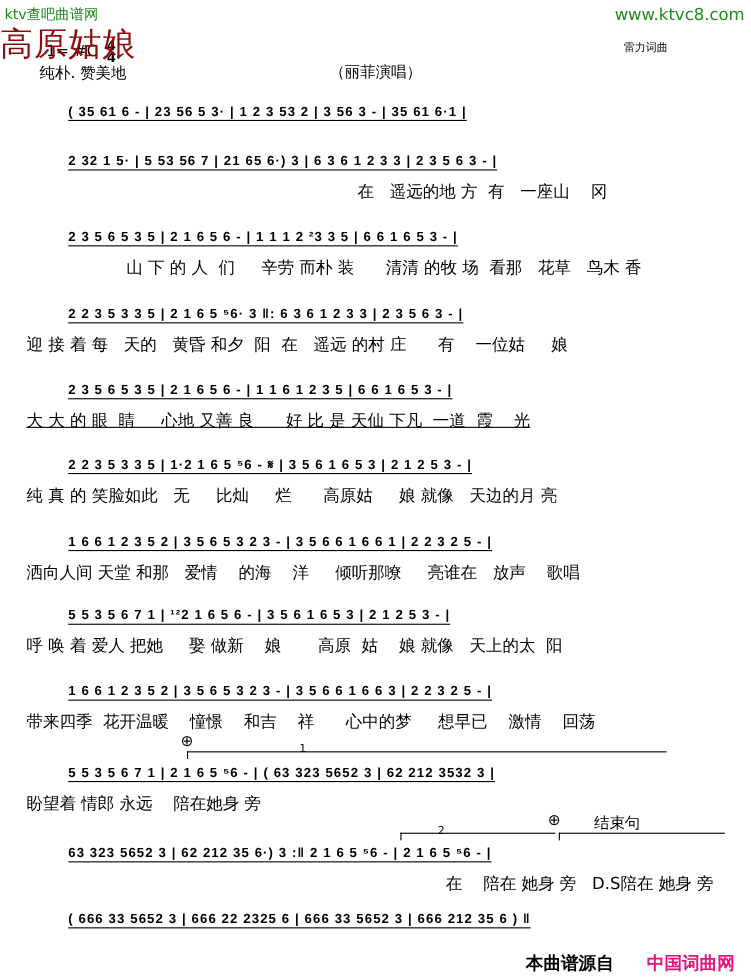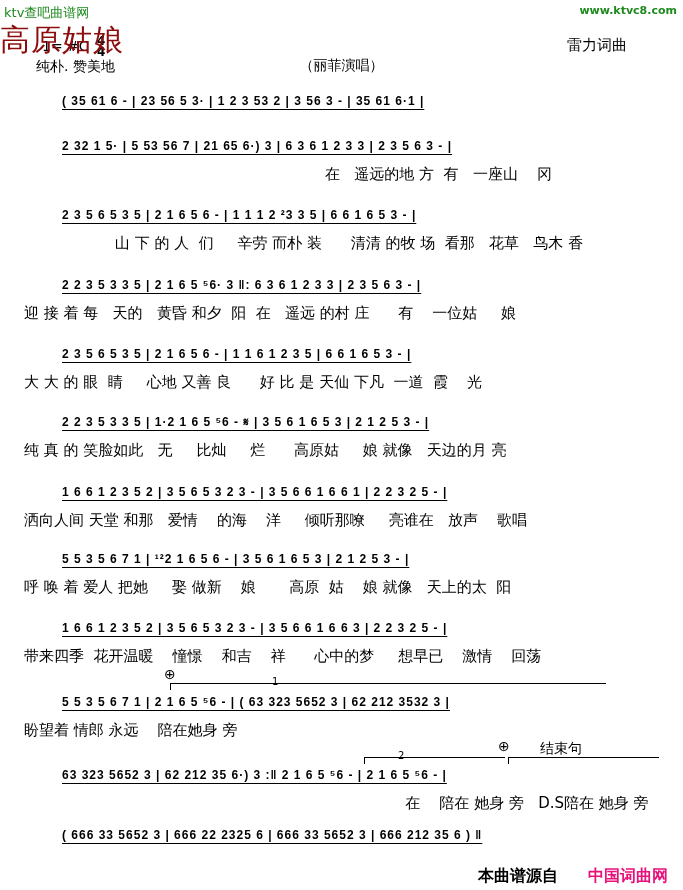--- a/index.html
+++ b/index.html
@@ -1,26 +1,26 @@
 <!DOCTYPE html>
 <html><head>
 <meta charset="utf-8">
 <style>
   html, body { margin:0; padding:0; background:#ffffff; }
   body { width:683px; height:890px; position:relative; overflow:hidden;
          font-family:"DejaVu Sans", "Liberation Sans", sans-serif; color:#000; }
   .abs { position:absolute; white-space:nowrap; }
   .site-left { left:4px; top:4px; font-size:13px; color:#1f8a1f; }
-  .site-right { right:6px; top:4px; font-size:11px; color:#1f8a1f;font-weight:bold; }
+  .site-right { right:6px; top:4px; font-size:15px; color:#1f8a1f; }
   .key { left:42px; top:36px; font-size:14px; }
   .frac { display:inline-block; vertical-align:middle; text-align:center; line-height:11px; font-size:12px; font-weight:bold; margin-left:4px; }
   .style { left:36px; top:58px; font-size:14px; }
   .title { left:0; width:683px; top:20px; text-align:left; font-size:30px; color:#8b0d0d; letter-spacing:1px; }
   .singer { left:0; width:683px; top:57px; text-align:center; font-size:14px; }
-  .credit { left:567px; top:36px; font-size:15px; }
+  .credit { left:567px; top:36px; font-size:10px; }
   .line { left:22px; width:650px; height:20px; font-family:"Liberation Sans", sans-serif; font-size:12px; font-weight:bold; letter-spacing:1px;margin-left:40px; }
   .notes { white-space:pre; display:block; text-decoration:underline; text-decoration-thickness:1px; text-underline-offset:4px; }
   .lyric { left:24px; width:650px; font-size:15px; white-space:pre; }
   .footer-label { left:478px; top:866px; font-size:16px; font-weight:bold;text-align:right; }
   .footer-brand { left:588px; top:866px; font-size:16px; font-weight:bold; color:#e8127c; }
   .mark { font-size:14px; }
   .bracket { border-top:1px solid #000; border-left:1px solid #000; height:6px; }
 </style>
 </head>
 <body>
@@ -55,21 +55,21 @@
 <div class="abs lyric" style="top:234px;text-align:center;">山 下 的 人  们     辛劳 而朴 装      清清 的牧 场  看那   花草   鸟木 香</div>
 
 <div class="abs line" style="top:278px;">
     <span class="notes">2 2 3 5 3 3 5 | 2 1 6 5 ⁵6· 3 ‖: 6 3 6 1 2 3 3 | 2 3 5 6 3 - |</span>
   </div>
 <div class="abs lyric" style="top:304px;">迎 接 着 每   天的   黄昏 和夕  阳  在   遥远 的村 庄      有    一位姑     娘</div>
 
 <div class="abs line" style="top:347px;">
     <span class="notes">2 3 5 6 5 3 5 | 2 1 6 5 6 - | 1 1 6 1 2 3 5 | 6 6 1 6 5 3 - |</span>
   </div>
-<div class="abs lyric" style="top:373px;">大 大 的 眼  睛     心地 又善 良      好 比 是 天仙 下凡  一道  霞    光</div>
+<div class="abs lyric" style="top:373px;text-decoration:underline;">大 大 的 眼  睛     心地 又善 良      好 比 是 天仙 下凡  一道  霞    光</div>
 
 <div class="abs line" style="top:415px;">
     <span class="notes">2 2 3 5 3 3 5 | 1·2 1 6 5 ⁵6 - 𝄋 | 3 5 6 1 6 5 3 | 2 1 2 5 3 - |</span>
   </div>
 <div class="abs lyric" style="top:441px;">纯 真 的 笑脸如此   无     比灿     烂      高原姑     娘 就像   天边的月 亮</div>
 
 <div class="abs line" style="top:485px;">
     <span class="notes">1 6 6 1 2 3 5 2 | 3 5 6 5 3 2 3 - | 3 5 6 6 1 6 6 1 | 2 2 3 2 5 - |</span>
   </div>
 <div class="abs lyric" style="top:511px;">洒向人间 天堂 和那   爱情    的海    洋     倾听那嘹     亮谁在   放声    歌唱</div>

